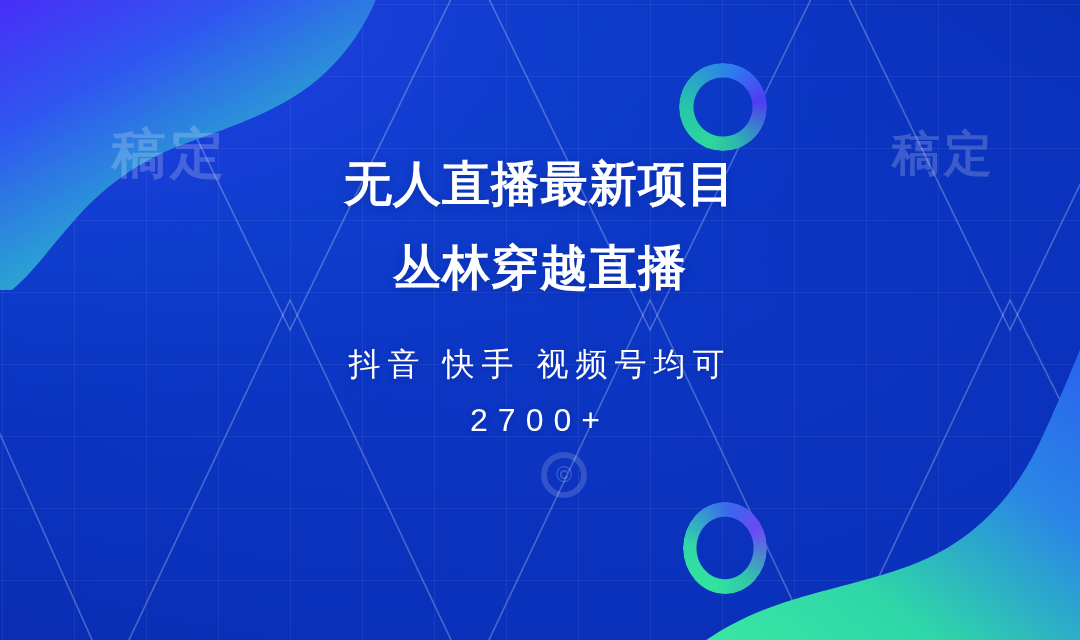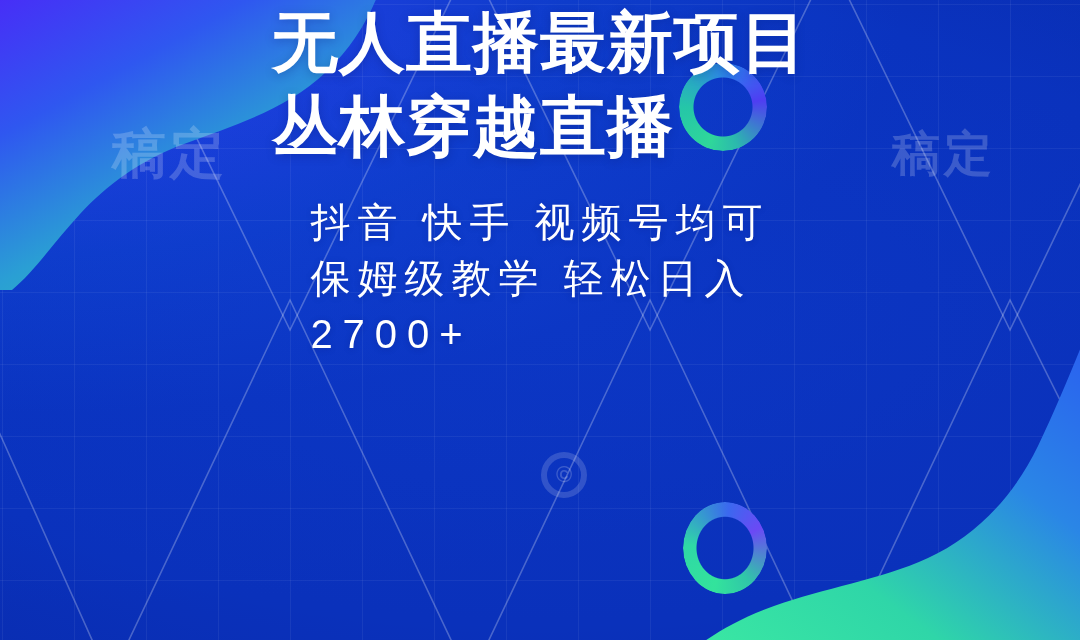--- a/index.html
+++ b/index.html
@@ -121,34 +121,37 @@
     display: flex;
     flex-direction: column;
     align-items: center;
     justify-content: flex-start;
     pointer-events: none;
   }
 
   .headline {
     color: #ffffff;
     font-weight: 700;
-    font-size: 66px;
+    font-size: 48px;
     line-height: 84px;
     letter-spacing: 1px;
+    text-align: center;
+    margin-top: 142px;
     text-shadow: 0 2px 10px rgba(0,20,90,0.25);
     white-space: nowrap;
   }
   .headline .line2 { display: block; }
 
   .subline {
     color: #ffffff;
     font-weight: 400;
-    font-size: 40px;
+    font-size: 32px;
     line-height: 56px;
     letter-spacing: 7px;
+    text-align: center;
     margin-top: 26px;
     white-space: nowrap;
     text-shadow: 0 1px 6px rgba(0,20,90,0.22);
   }
   .subline .srow { display: block; }
   .subline .amount { letter-spacing: 10px; }
 </style>
 </head>
 <body>
 
@@ -207,18 +210,17 @@
   <div class="wm-copy">©</div>
 
   <div class="content">
     <div class="headline">
       <span class="line1">无人直播最新项目</span>
       <span class="line2">丛林穿越直播</span>
     </div>
 
     <div class="subline">
       <span class="srow">抖音 快手  视频号均可</span>
-      <span class="srow">保姆级教学  轻松日入</span>
       <span class="srow amount">2700+</span>
     </div>
   </div>
 
 </div>
 
 </body></html>

